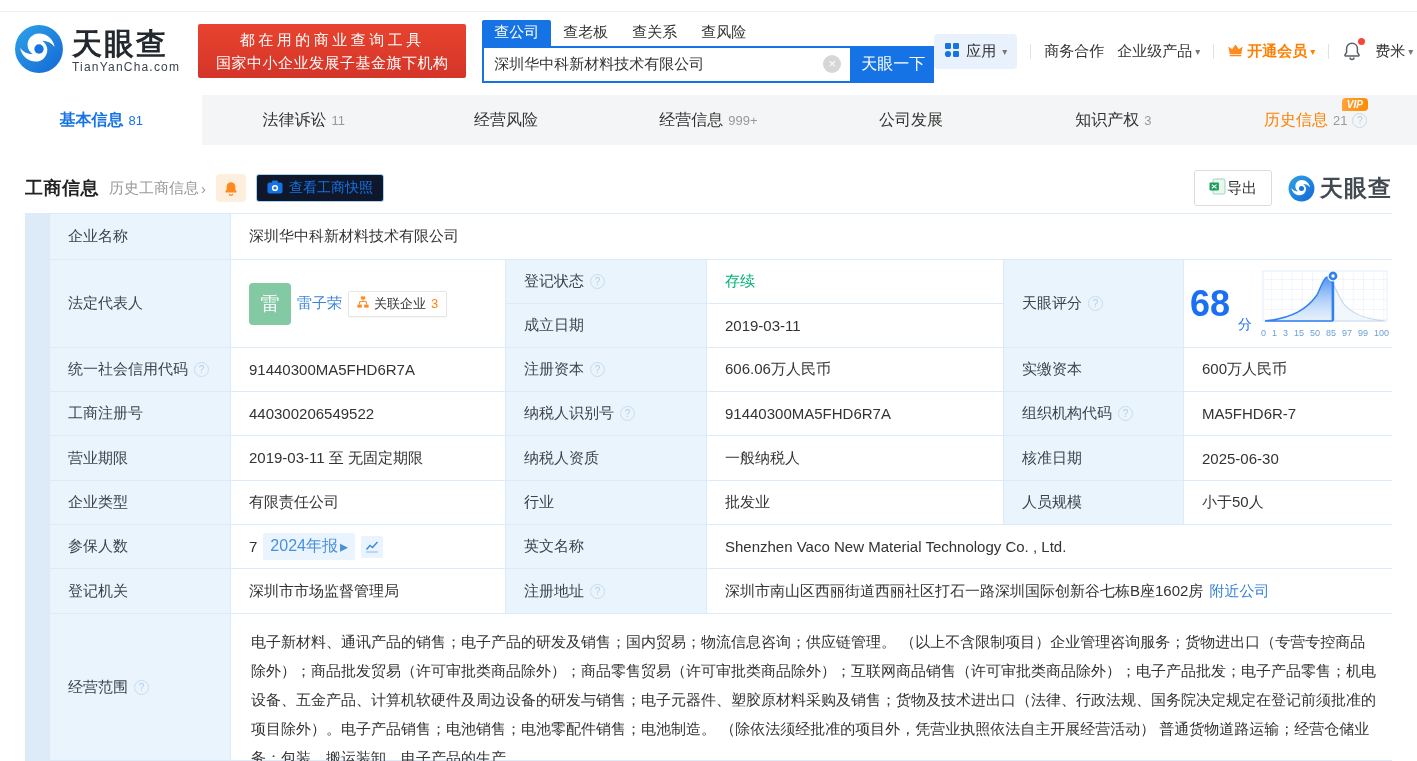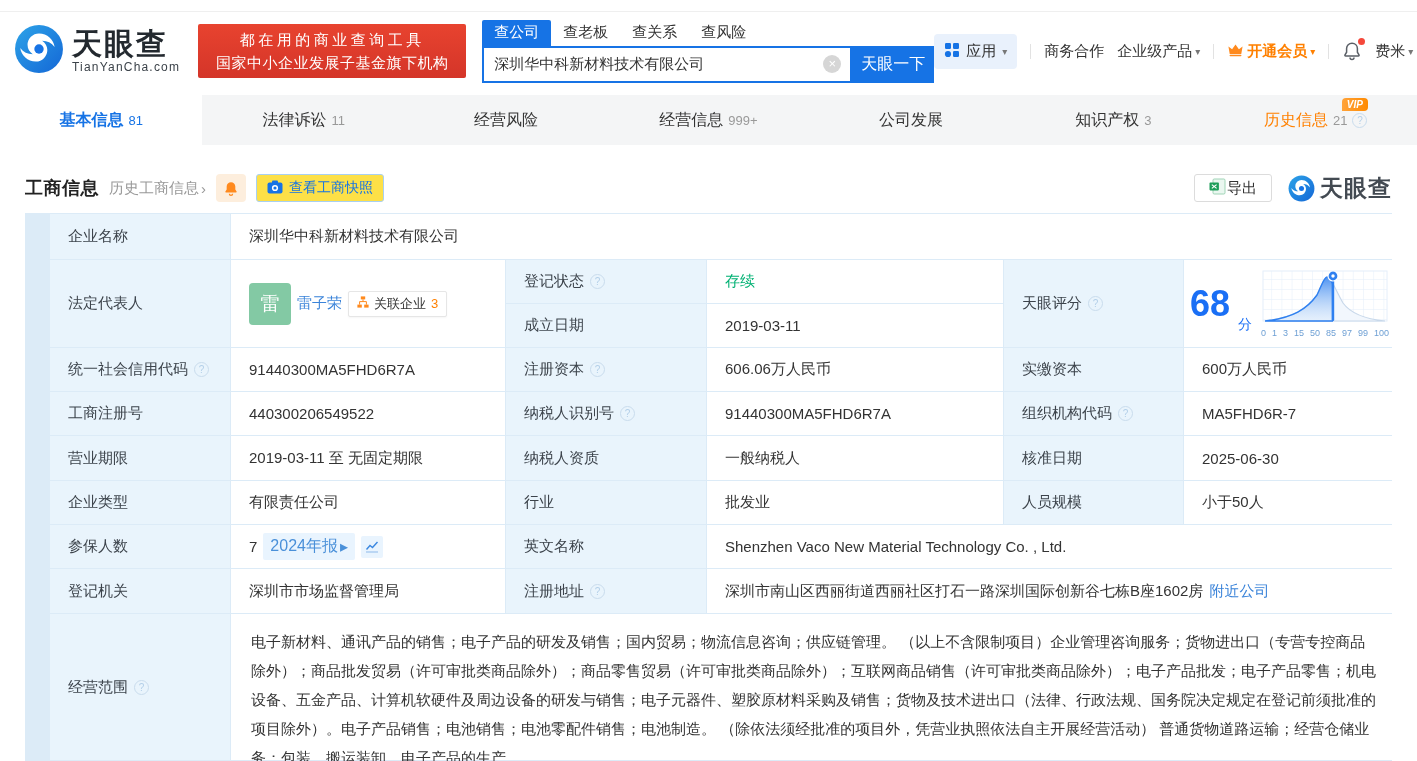--- a/index.html
+++ b/index.html
@@ -55,24 +55,24 @@
     color:#fff; font-size:10px; font-style:italic; font-weight:700; padding:1px 5px; border-radius:4px 4px 4px 0; }
   .q { width:15px; height:15px; border:1px solid #c9dced; border-radius:50%; color:#b3cfe8; font-size:10px;
     line-height:13px; text-align:center; flex:none; cursor:pointer; display:inline-block; }
 
   
   .section-bar { display:flex; align-items:center; gap:10px; margin:26px 25px 0; height:34px; }
   .section-bar h2 { font-size:18px; color:#222; font-weight:700; letter-spacing:.5px;text-align:right; }
   .hist-link { font-size:15px; color:#999; cursor:pointer; display:flex; align-items:center; gap:2px; text-decoration:none; }
   .bell-chip { width:30px; height:28px; background:#fdeedd; border-radius:4px; display:flex; align-items:center;
     justify-content:center; cursor:pointer; }
-  .snapshot-btn { height:28px; display:flex; align-items:center; gap:6px; background:#fde047; border:1px solid #a8d0f2;
+  .snapshot-btn { height:28px; display:flex; align-items:center; gap:6px; background:#0f172a; border:1px solid #a8d0f2;
     border-radius:3px; padding:0 10px; color:#1673e5; font-size:14px; cursor:pointer; }
   .bar-right { margin-left:auto; display:flex; align-items:center; gap:16px; }
-  .export-btn { height:28px; display:flex; align-items:center; gap:1px; background:#fff; border:1px solid #dcdcdc;
+  .export-btn { height:36px; display:flex; align-items:center; gap:1px; background:#fff; border:1px solid #dcdcdc;
     border-radius:3px; padding:0 14px; font-size:15px; color:#333; cursor:pointer;
     font-family:"Liberation Sans","DejaVu Sans",sans-serif;text-align:right; }
   .watermark { display:flex; align-items:center; gap:5px; }
   .watermark span { font-size:23px; font-weight:700; color:#434a52; letter-spacing:1px; }
 
   
   .biz-table { width:1367px; margin:8px 25px 0; display:grid;
     grid-template-columns:180px 274px 200px 296px 179px 1fr;
     grid-template-rows:45px 43px 43px 43px 43px 44px 43px 43px 44px 146px;
     gap:1px; background:#dcebf7; border:1px solid #dcebf7;padding-left:24px; }

